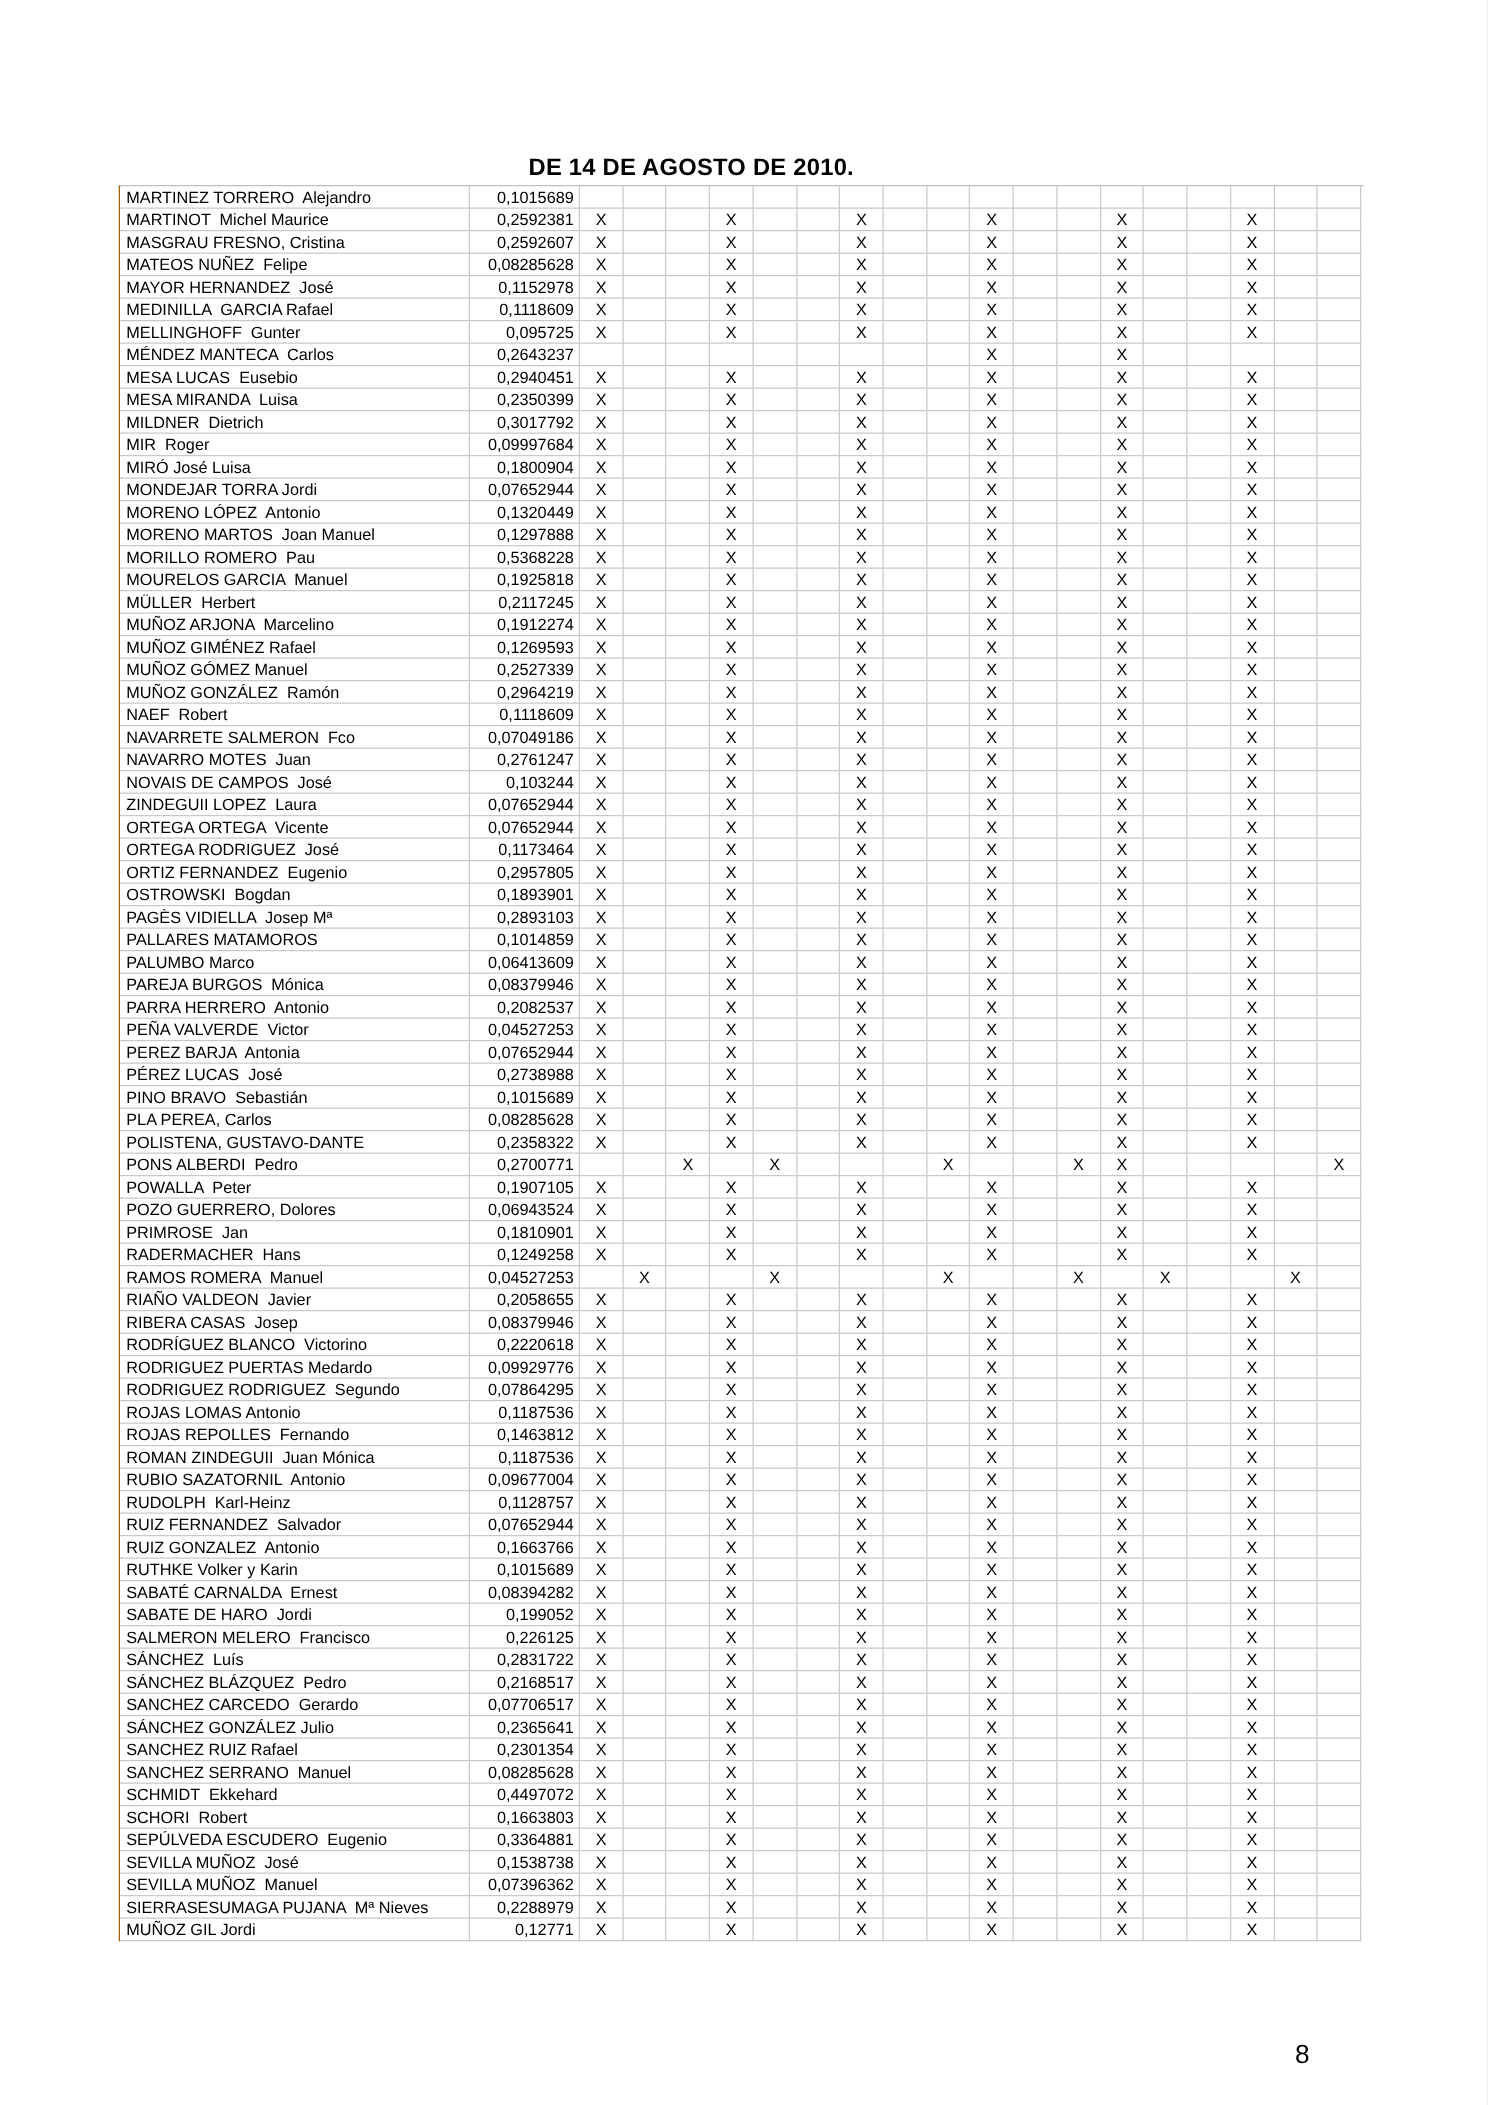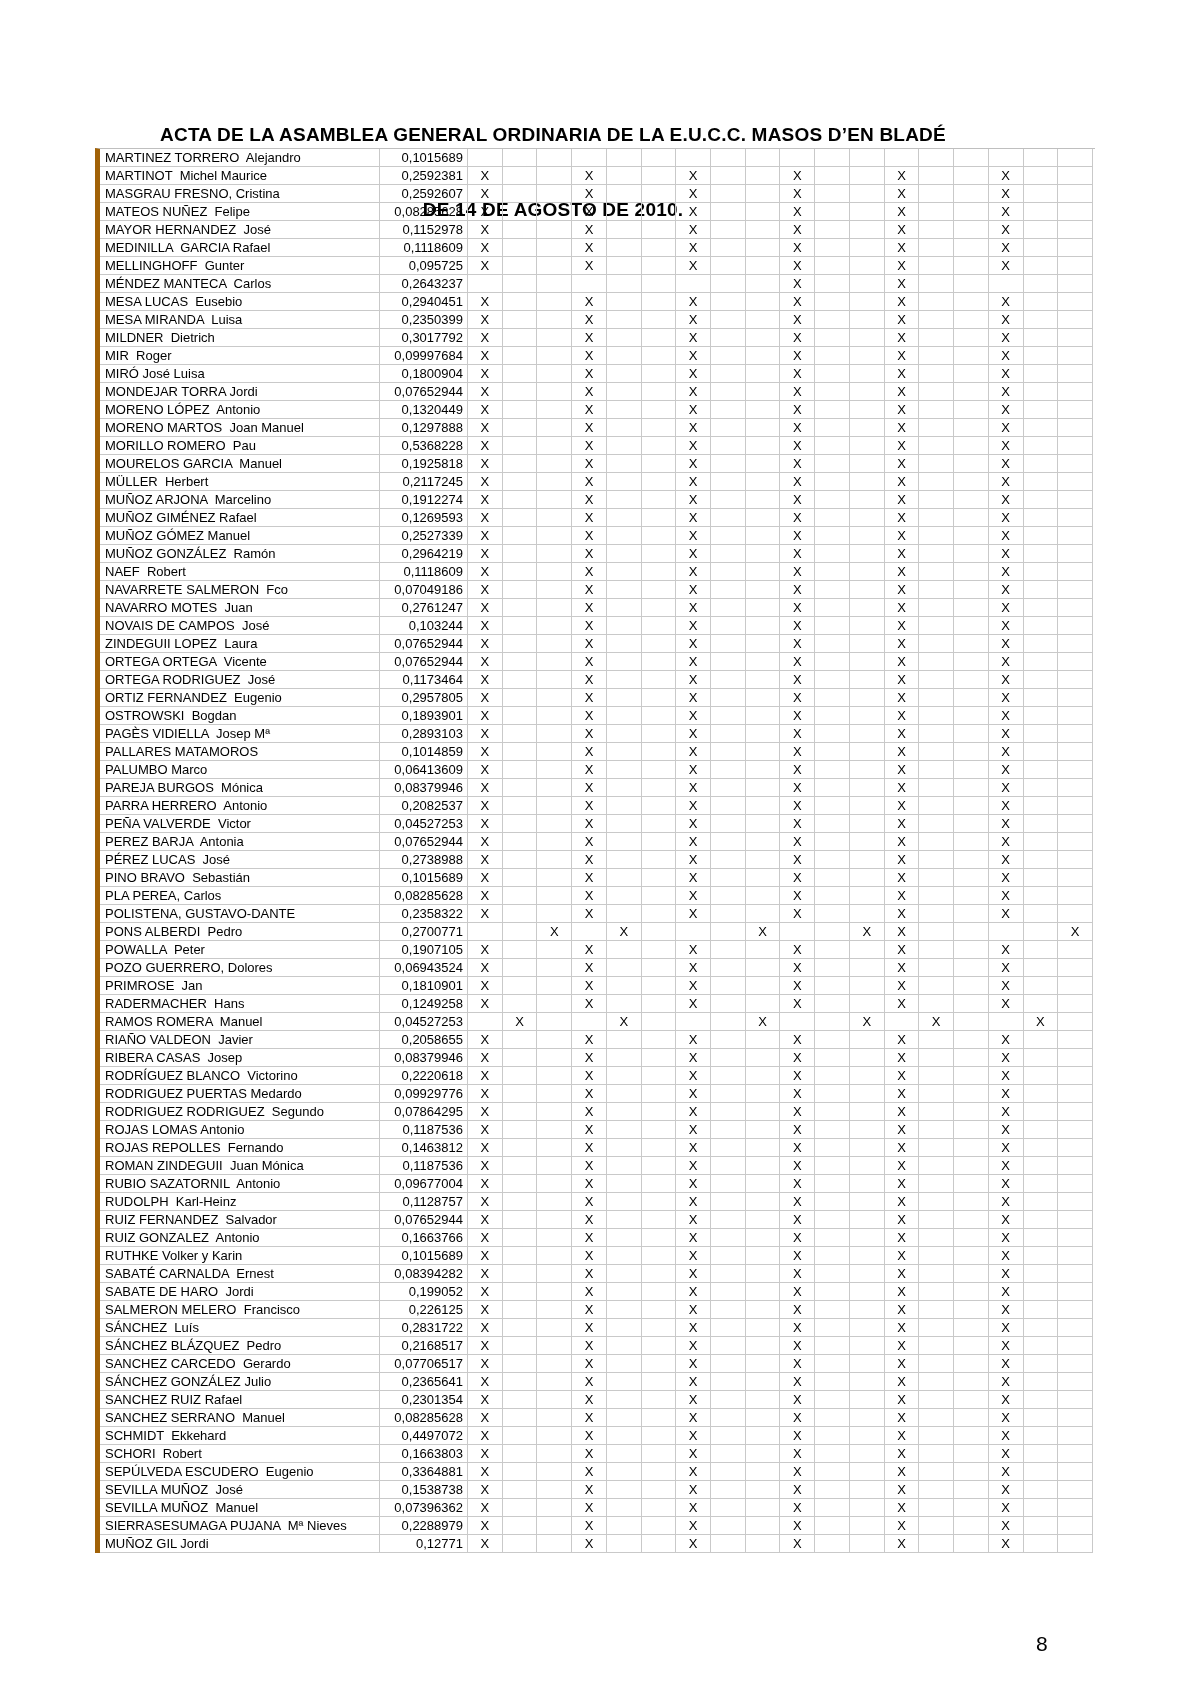--- a/index.html
+++ b/index.html
@@ -19,21 +19,21 @@
     font-size:19px;
     line-height:25px;
     letter-spacing:0.2px;
     white-space:pre;
   }
   .assembly-table{
     position:absolute;
     left:95px; top:148px;
     width:995px;
     border-top:1px solid #bfbfbf;
-    border-left:5px solid #a16207;
+    border-left:1px solid #a16207;
     display:grid;
     grid-template-columns:280px 88px repeat(18, calc(625px / 18));
     grid-auto-rows:18px;
     font-size:13px;
   }
   .cell{
     box-sizing:border-box;
     border-right:1px solid #c9c9c9;
     border-bottom:1px solid #c9c9c9;
     line-height:17px;
@@ -48,21 +48,20 @@
     left:1036px; top:1632px;
     font-size:21px;
   }
 </style>
 </head>
 <body>
 
 <div class="page">
 
   <div class="doc-title">
-    <div>ACTA DE LA ASAMBLEA GENERAL ORDINARIA DE LA E.U.C.C. MASOS D’EN BLADÉ</div>
     <div>DE 14 DE AGOSTO DE 2010.</div>
   </div>
 
   <div class="assembly-table">
       <div class="cell name">MARTINEZ TORRERO  Alejandro</div>
       <div class="cell value">0,1015689</div>
       <div class="cell mark"></div>
       <div class="cell mark"></div>
       <div class="cell mark"></div>
       <div class="cell mark"></div>

